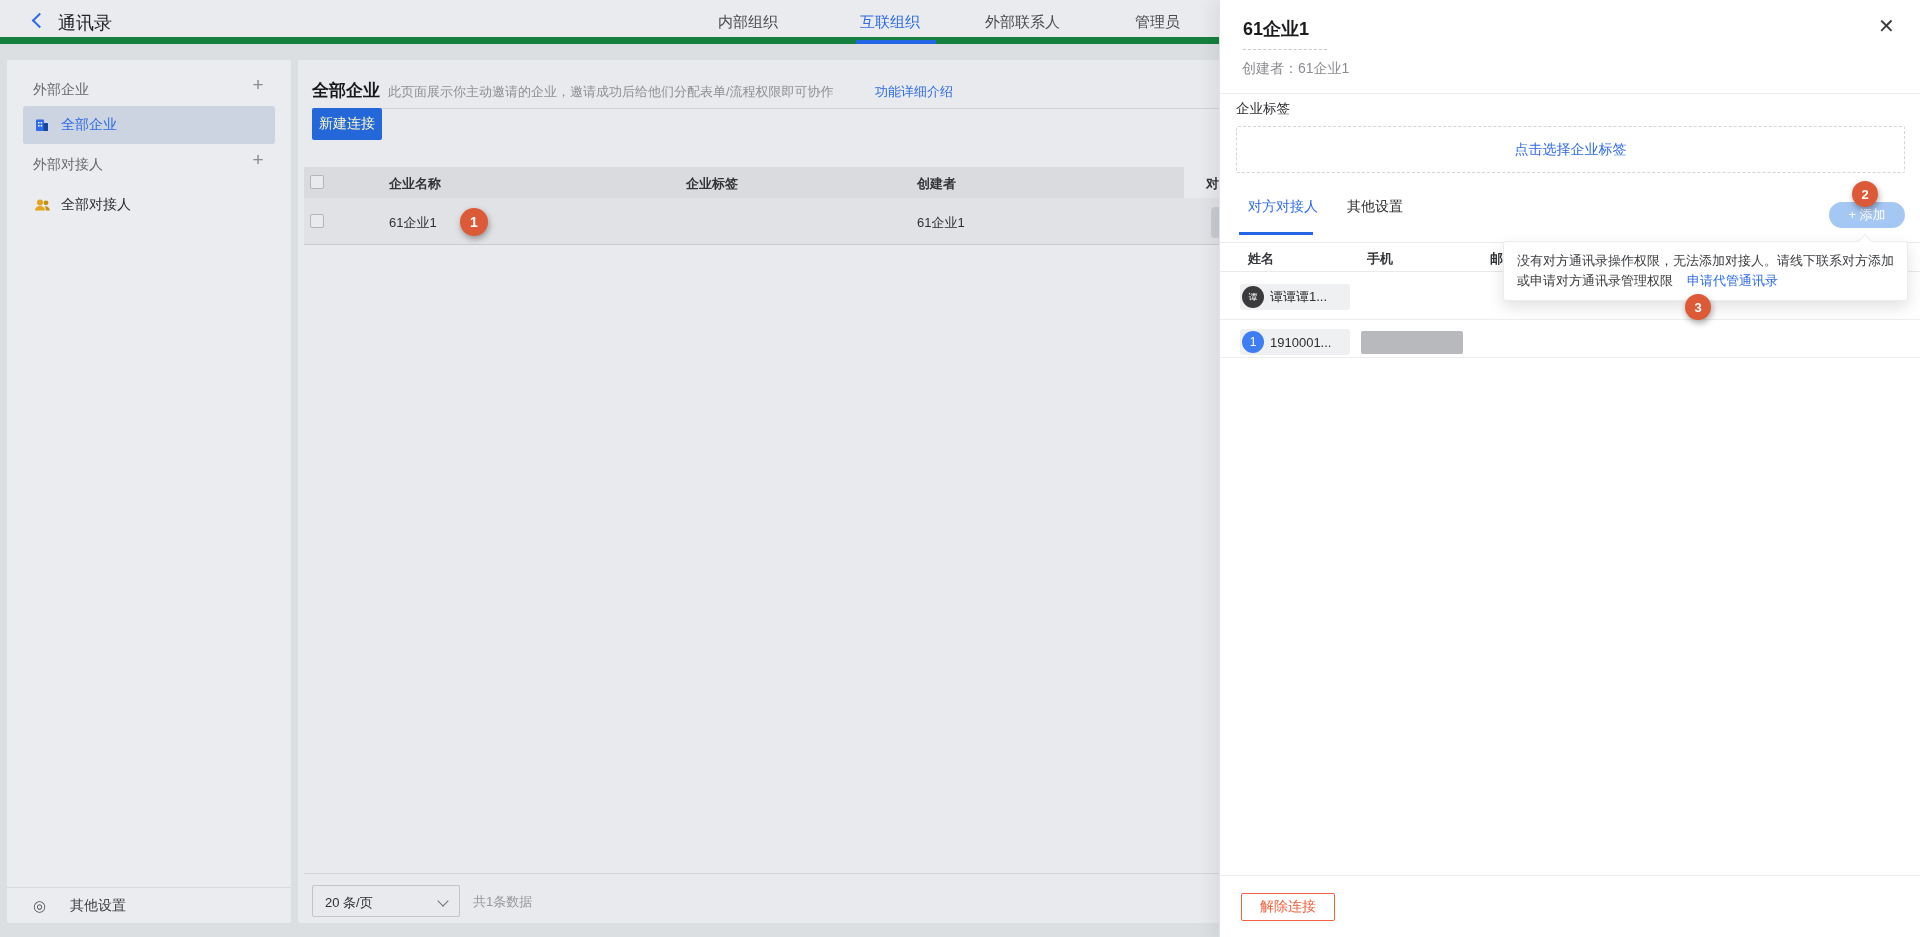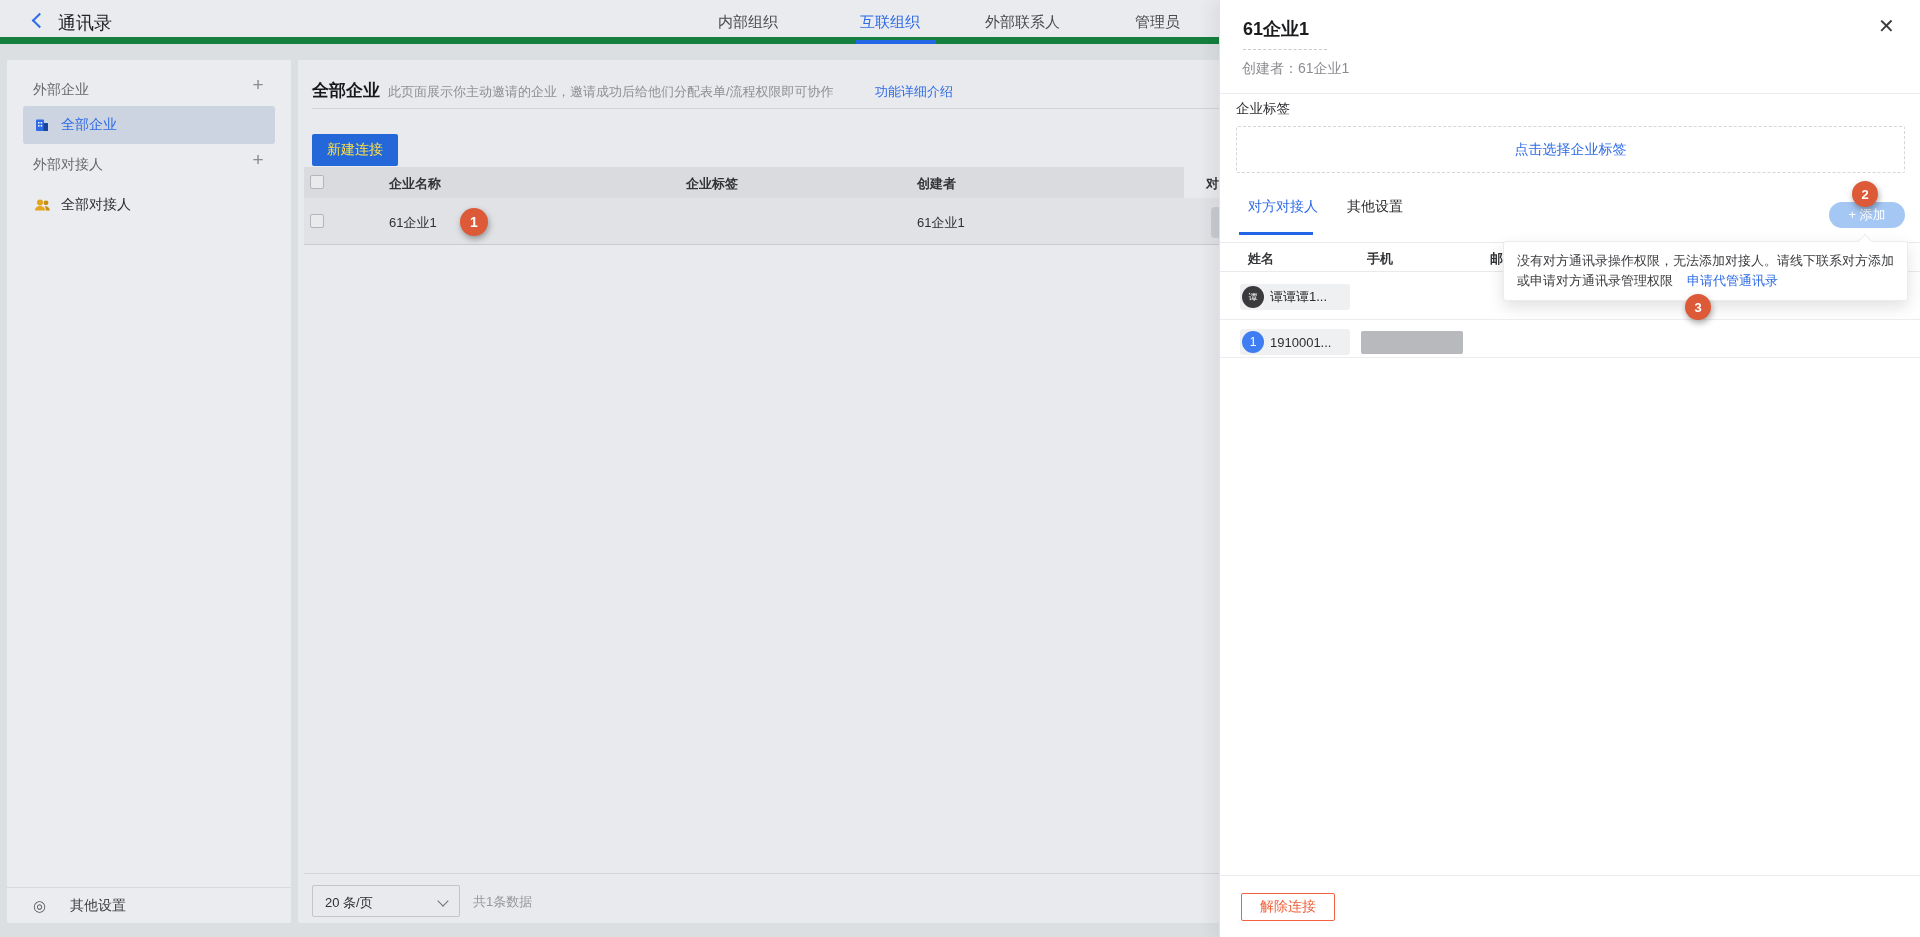--- a/index.html
+++ b/index.html
@@ -28,21 +28,21 @@
   .other-settings { position:absolute; left:0; top:828px; width:284px; height:35px; display:flex; align-items:center; cursor:pointer; }
   .gear-glyph { margin-left:26px; font-size:15px; color:#55565a; }
   .other-settings .lbl { margin-left:24px; font-size:14px; color:#3c3d41; }
 
   
   .main { position:absolute; left:298px; top:60px; width:921px; height:863px; background:#e8eaed; border-radius:2px; overflow:hidden; }
   .main-title { position:absolute; left:14px; top:19px; font-size:17px; font-weight:bold; color:#17181a; }
   .main-desc { position:absolute; left:90px; top:23px; font-size:13px; color:#8f9094; }
   .main-link { position:absolute; left:577px; top:23px; font-size:13px; color:#2e6be6; cursor:pointer; }
   .main-divider { position:absolute; left:14px; top:48px; width:907px; border-top:1px solid #d2d4d7; }
-  .btn-primary { position:absolute; left:14px; top:74px; width:86px; height:32px; background:#2367d9; color:#fde047; font-size:14px; border:none; border-radius:2px; cursor:pointer; }
+  .btn-primary { position:absolute; left:14px; top:48px; width:70px; height:32px; background:#2367d9; color:#fef9c3; font-size:14px; border:none; border-radius:2px; cursor:pointer; }
   .tbl-header { position:absolute; left:6px; top:107px; width:880px; height:31px; background:#d9dbde; }
   .tbl-row { position:absolute; left:6px; top:138px; width:915px; height:47px; background:#e0e2e5; border-bottom:1px solid #c9cbcf; }
   .th { position:absolute; top:8px; font-size:13px; font-weight:bold; color:#333437; }
   .td { position:absolute; top:16px; font-size:13px; color:#2f3033; }
   .checkbox { position:absolute; left:6px; width:14px; height:14px; border:1px solid #b3b5b9; border-radius:2px; background:#e9eaec; cursor:pointer; }
   .row-chip-cut { position:absolute; left:1211px; top:207px; width:22px; height:31px; background:#c9ccd0; border-radius:4px; z-index:5; }
   .main-foot-divider { position:absolute; left:6px; top:813px; width:915px; border-top:1px solid #d3d5d8; }
   .page-select { position:absolute; left:14px; top:825px; width:148px; height:32px; border:1px solid #c2c4c8; border-radius:2px; cursor:pointer; }
   .page-select .val { position:absolute; left:12px; top:8px; font-size:13px; color:#2f3034; }
   .chev-down { position:absolute; right:12px; top:11px; width:8px; height:8px; border-left:1.5px solid #6e6f73; border-bottom:1.5px solid #6e6f73; transform:rotate(-45deg); }

